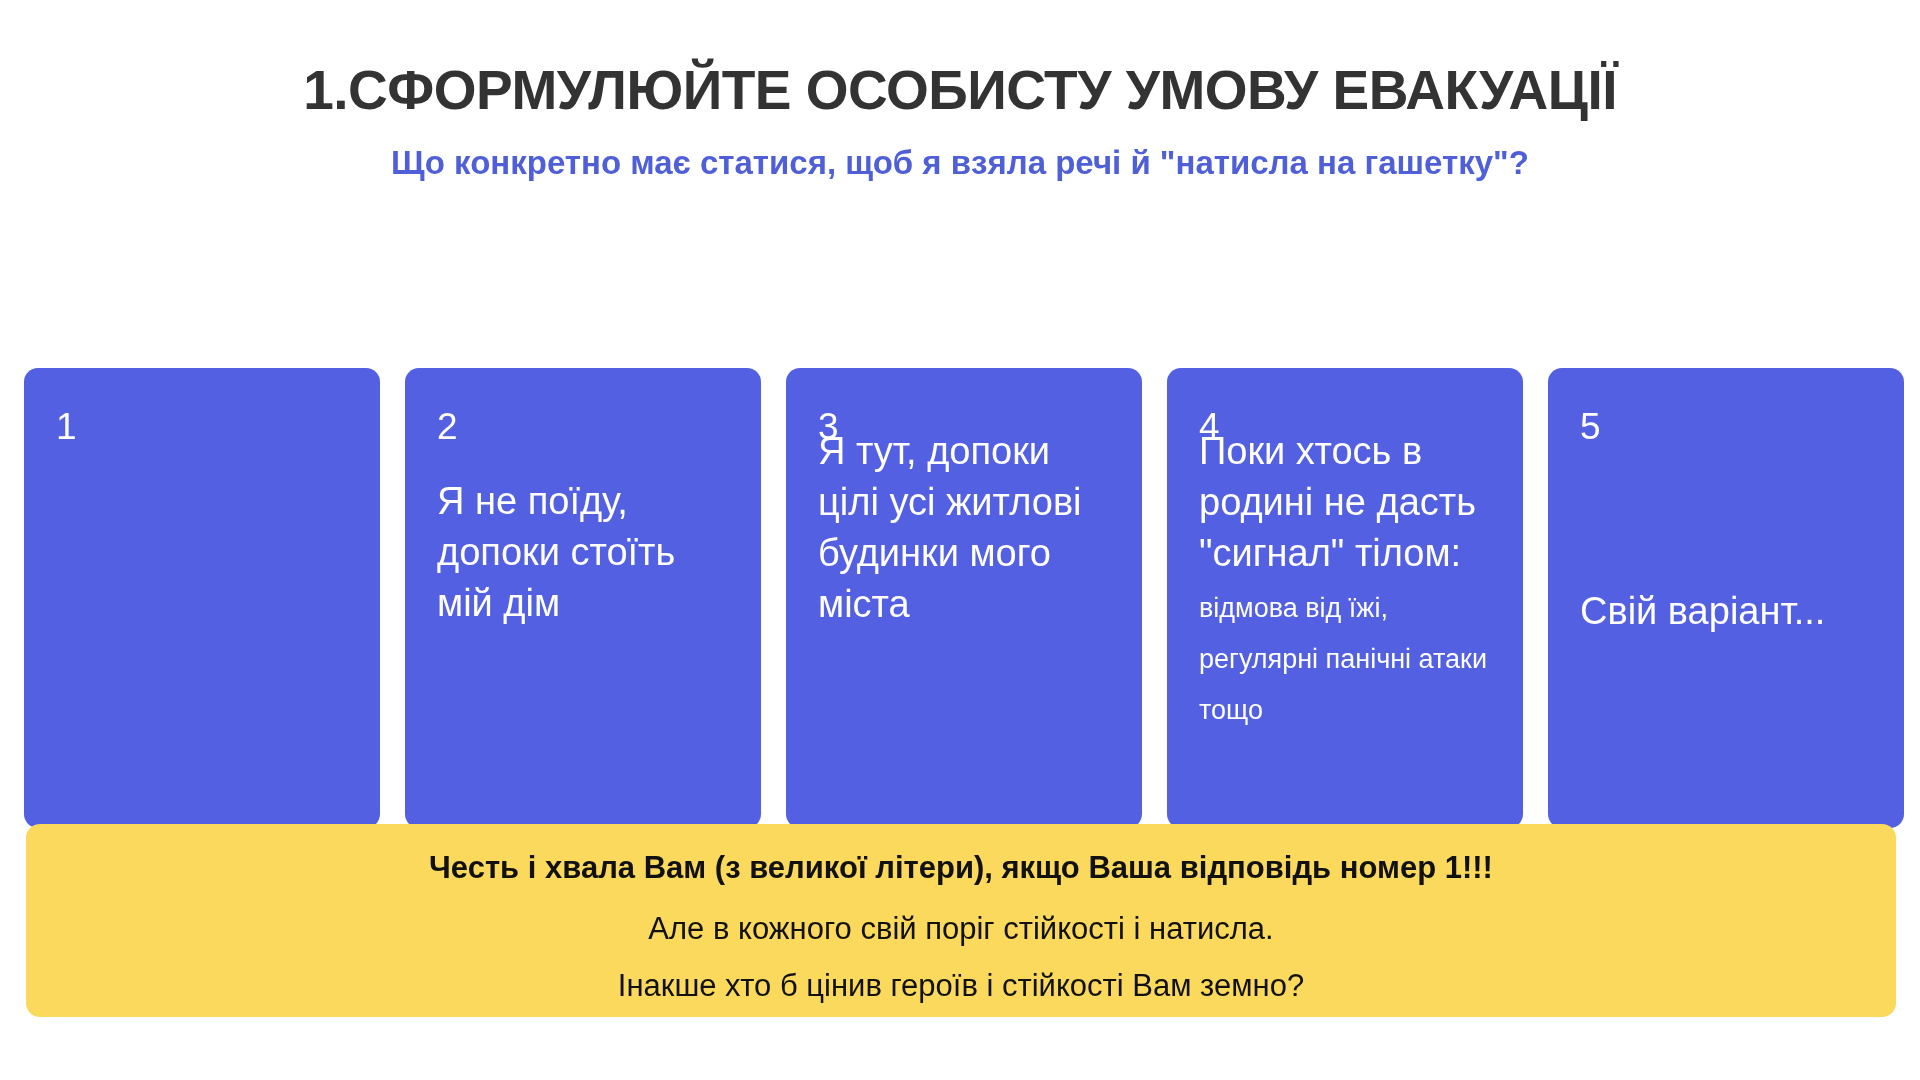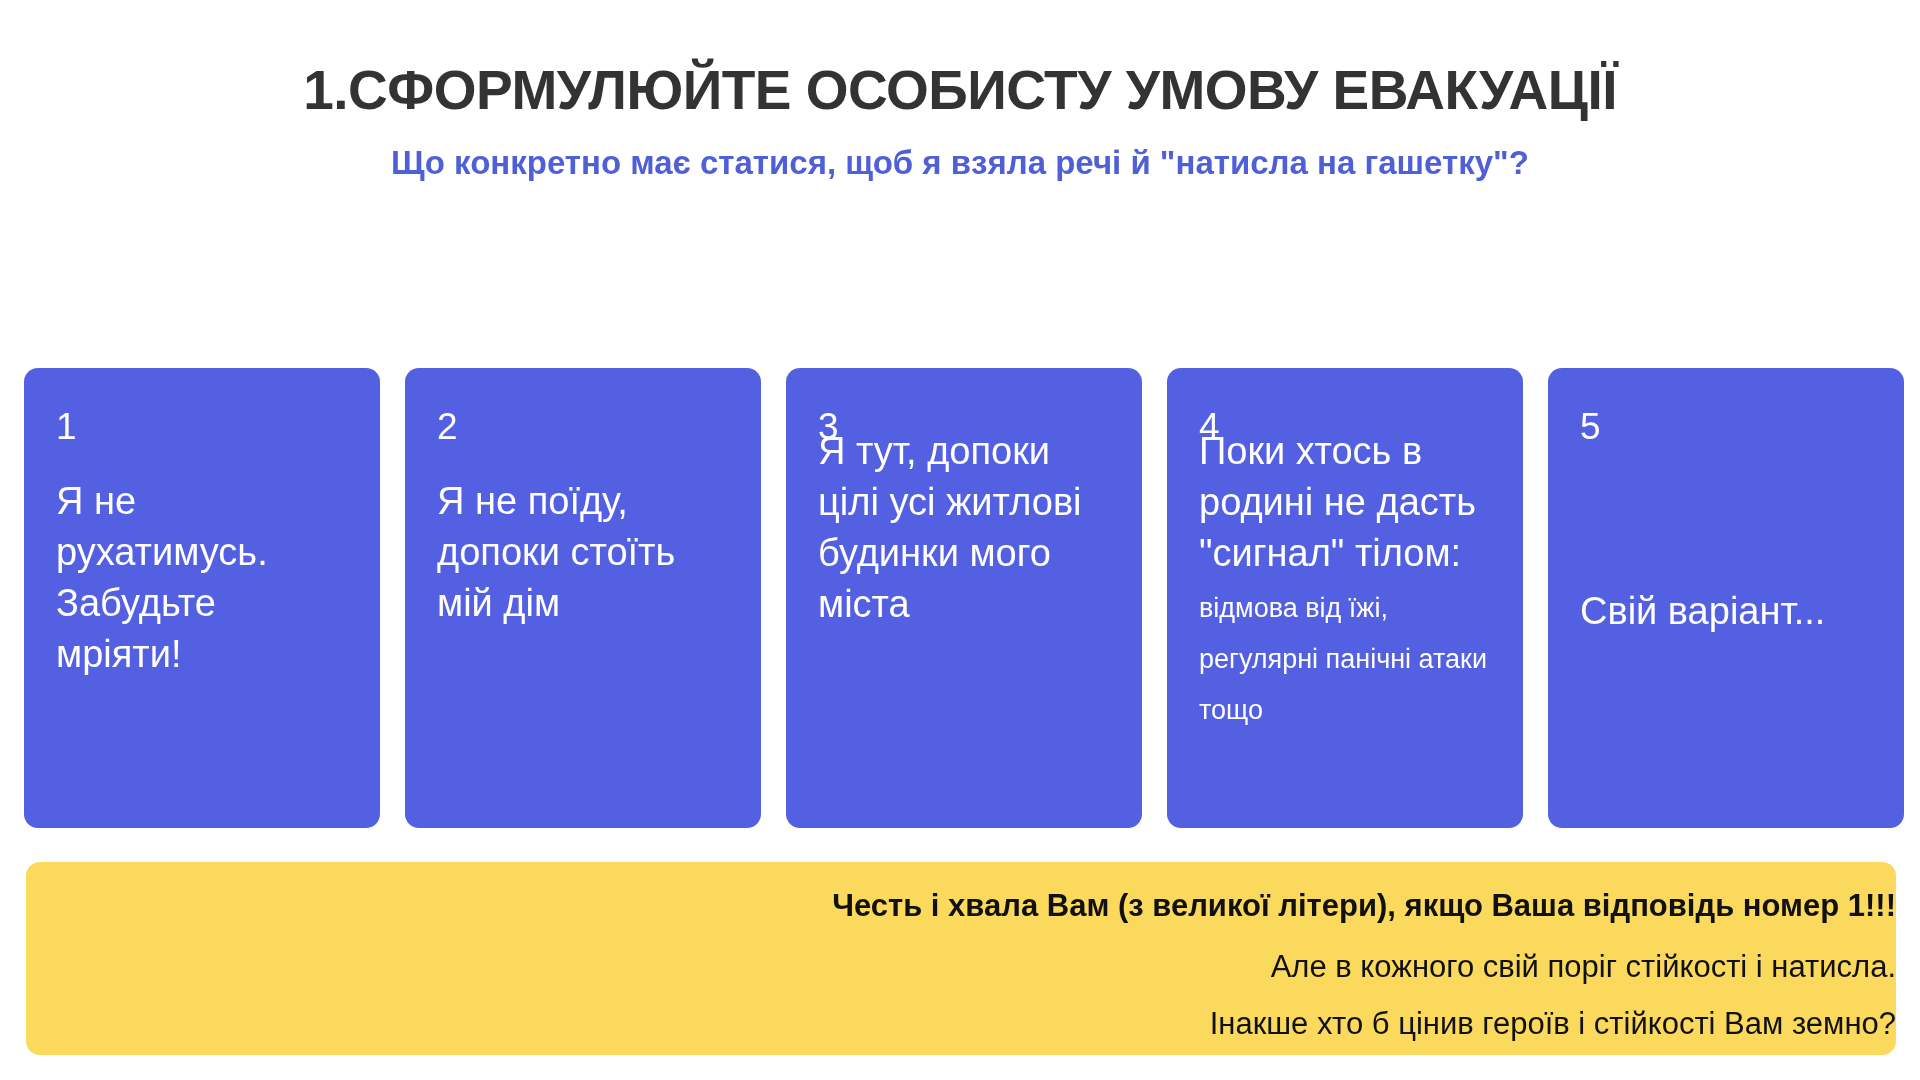--- a/index.html
+++ b/index.html
@@ -119,28 +119,28 @@
 
   .card-body .small {
     font-size: 27px;
     line-height: 1.32;
   }
 
   
   .callout {
     position: absolute;
     left: 26px;
-    top: 862px;
+    top: 824px;
     width: 1870px;
     height: 193px;
     background: #fbd95c;
     border-radius: 14px;
     box-sizing: border-box;
     padding-top: 28px;
-    text-align: right;
+    text-align: center;
   }
 
   .callout-line {
     margin: 0;
     font-size: 31px;
     line-height: 1.0;
     color: #111111;
     white-space: nowrap;
   }
 
@@ -161,23 +161,20 @@
 
   <div class="header">
     <h1 class="slide-title">1.СФОРМУЛЮЙТЕ ОСОБИСТУ УМОВУ ЕВАКУАЦІЇ</h1>
     <p class="slide-subtitle">Що конкретно має статися, щоб я взяла речі й "натисла на гашетку"?</p>
   </div>
 
   <div class="cards-row">
 
     <div class="card card--1">
       <span class="card-number">1</span>
-      <div class="card-body">
-        <span>Я не рухатимусь. Забудьте мріяти!</span><span class="small"></span>
-      </div>
     </div>
 
     <div class="card card--2">
       <span class="card-number">2</span>
       <div class="card-body">
         <span>Я не поїду, допоки стоїть мій дім</span><span class="small"></span>
       </div>
     </div>
 
     <div class="card card--3">

